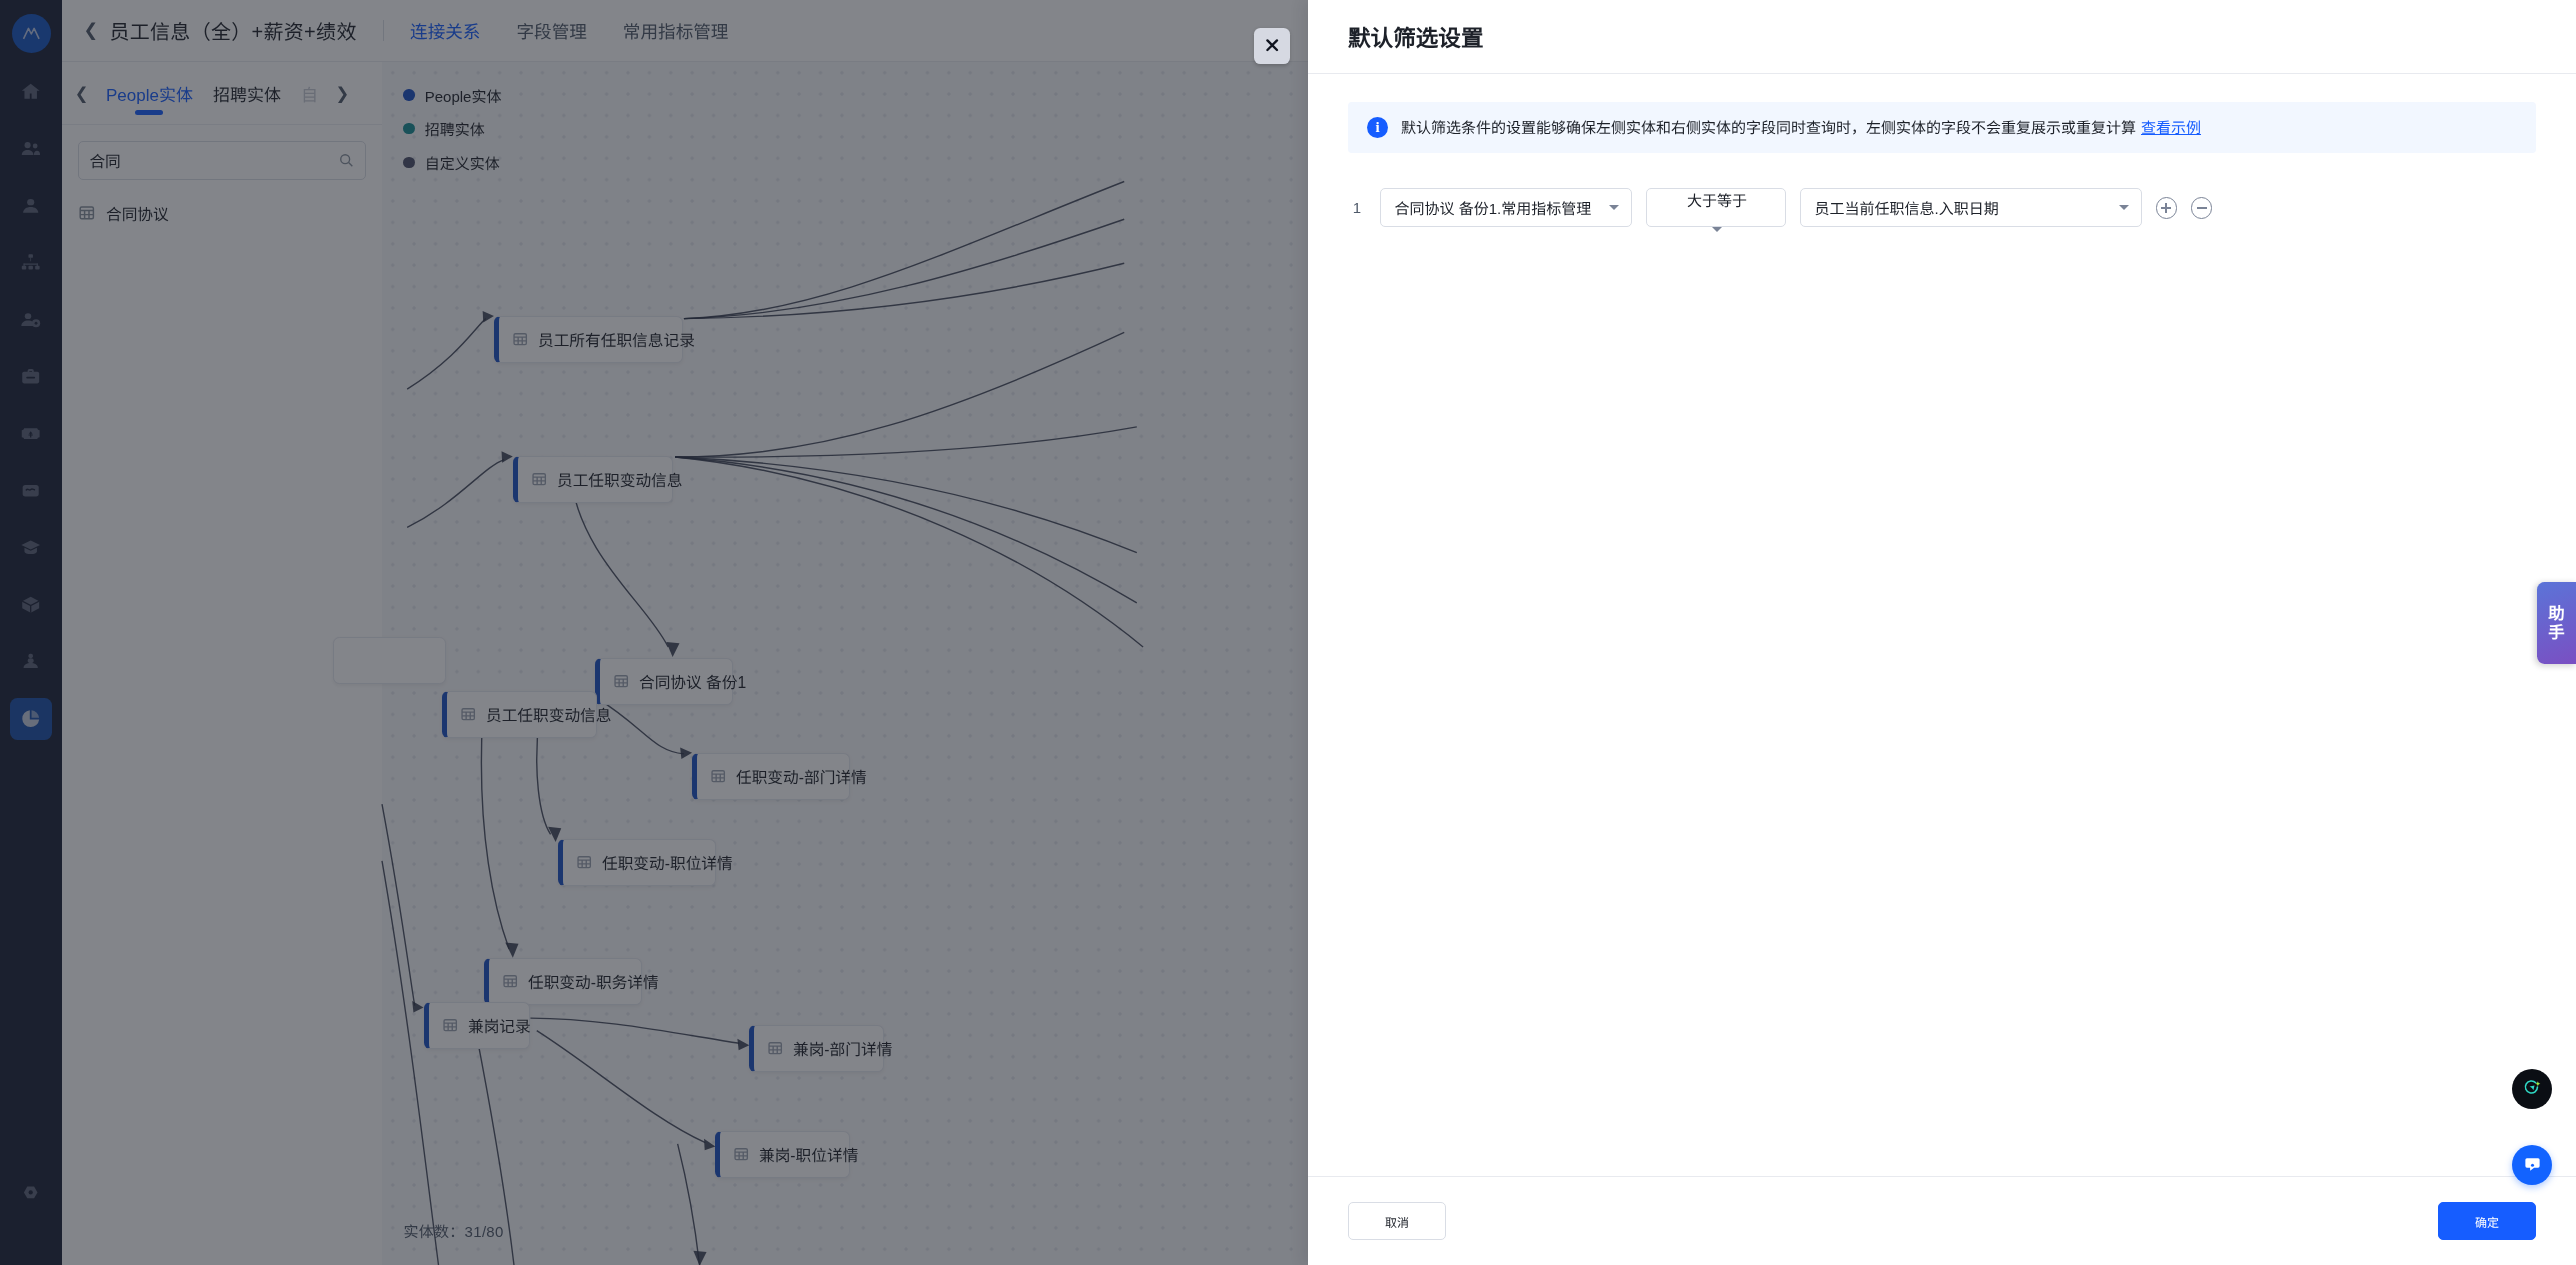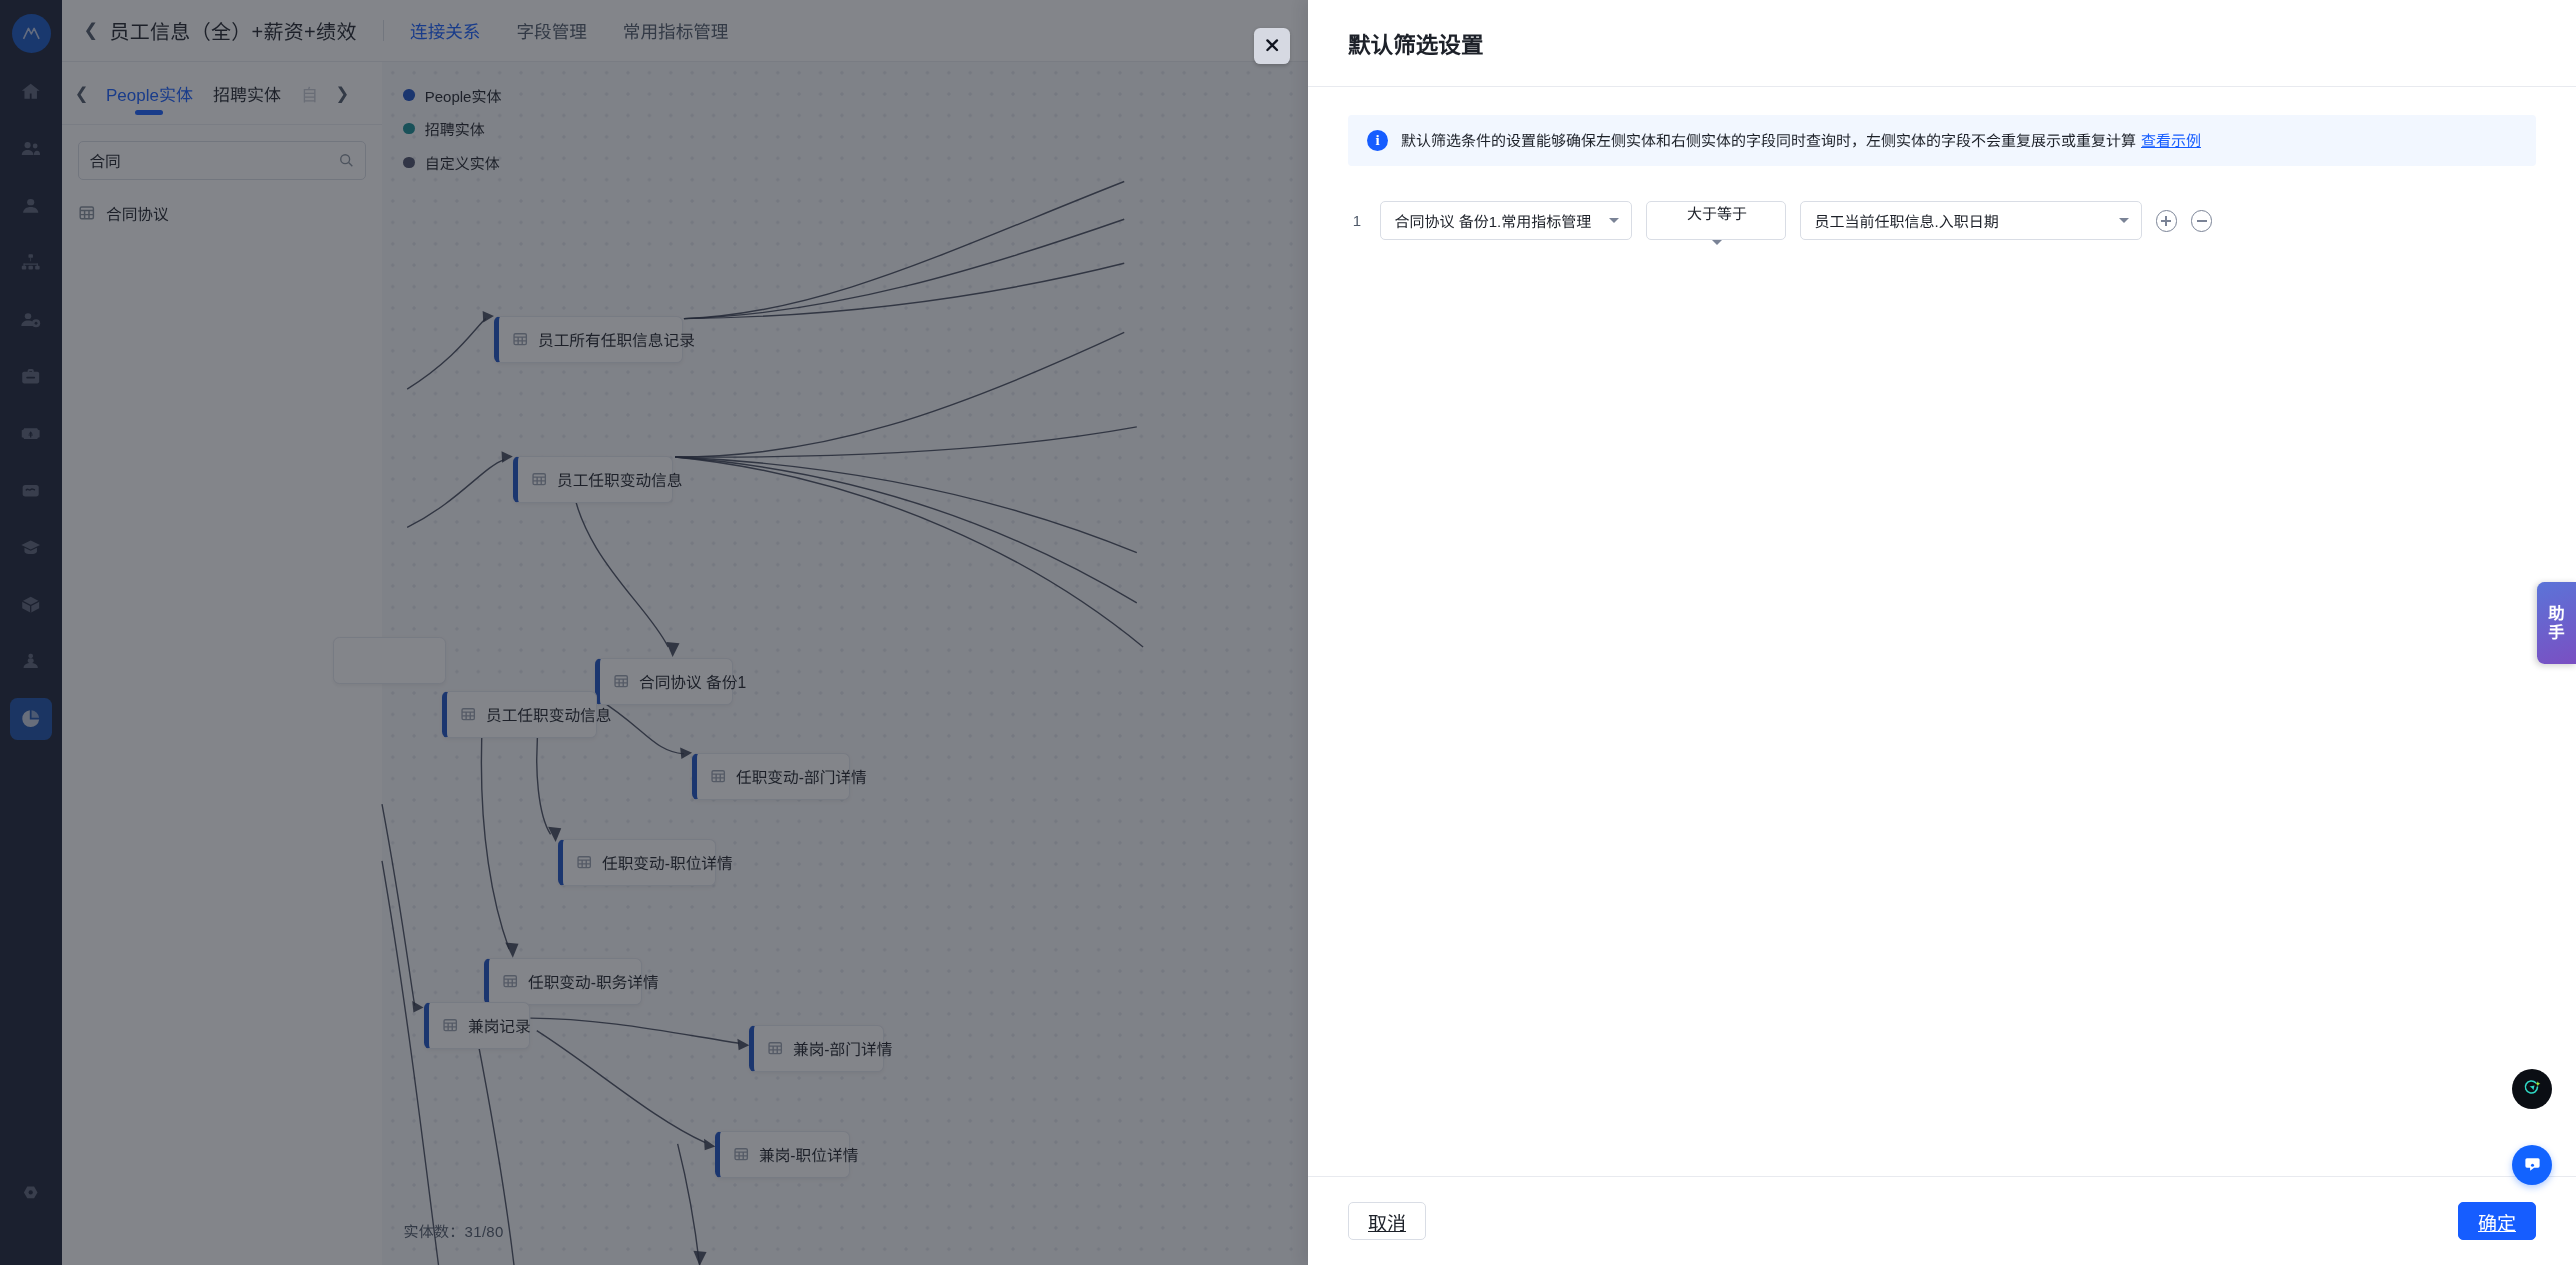--- a/index.html
+++ b/index.html
@@ -146,21 +146,21 @@
   .close-btn svg { width: 16.4px; height: 16.4px; }
 
   
   .drawer {
     position: absolute; right: 0; top: 0; width: 1268px; height: 1265px;
     background: #ffffff;
     display: flex; flex-direction: column;
     box-shadow: -3.8px 0 15px rgba(29,33,41,.12);
   }
   .drawer-head {
-    height: 87px; display: flex; align-items: center;
+    height: 74px; display: flex; align-items: center;
     padding: 16px 40px;
     border-bottom: 0.6px solid #e8eaef;
   }
   .drawer-title { font-size: 22.6px; font-weight: bold; color: #1d2129; }
   .drawer-body { flex: 1; padding: 28px 40px 0 40px; overflow: hidden; }
 
   .info-banner {
     background: #f2f7ff;
     border-radius: 3.8px;
     padding: 15px 19px;
@@ -209,21 +209,21 @@
   }
 
   .drawer-foot {
     height: 89px; border-top: 0.6px solid #e8eaef;
     display: flex; align-items: center; justify-content: space-between;
     padding: 0 40px;
   }
   .btn {
     min-width: 75px; height: 38px; border-radius: 5px;
     display: flex; align-items: center; justify-content: center;
-    font-size: 19px; padding: 0 19px; text-decoration: underline;
+    font-size: 12px; padding: 0 36px;
   }
   .btn-secondary { background: #fff; border: 0.6px solid #d9dde5; color: #1d2129; }
   .btn-primary { background: #165dff; color: #fff; border: 0.6px solid #165dff; }
 
   
   .assistant-tab {
     position: absolute; right: 0; top: 582px;
     width: 39px; height: 82px;
     border-top-left-radius: 7.5px; border-bottom-left-radius: 7.5px;
     background: linear-gradient(160deg, #5b74d8 0%, #7a4fc2 100%);

